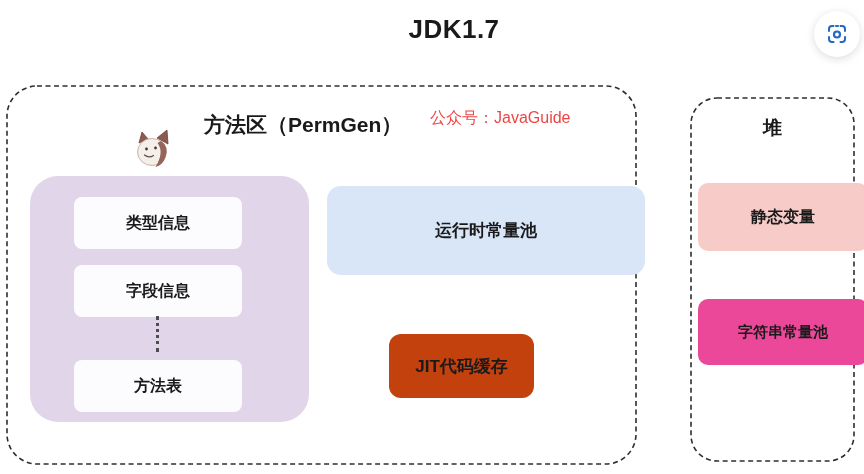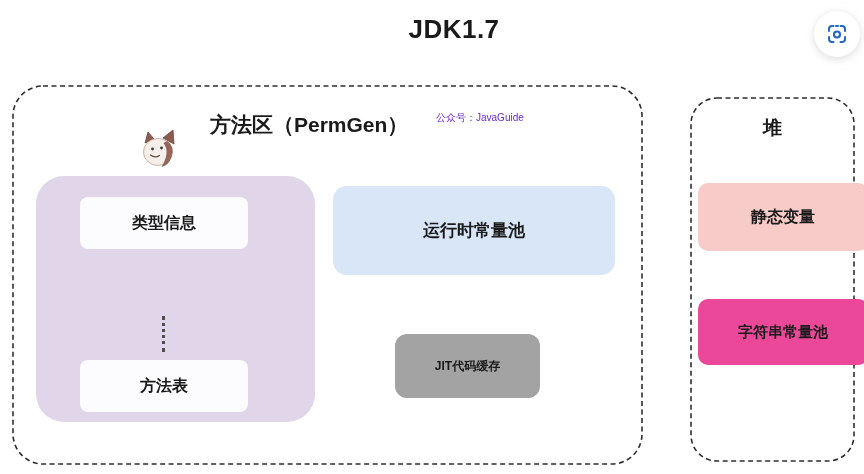--- a/index.html
+++ b/index.html
@@ -32,31 +32,31 @@
     width: 46px; height: 46px;
     border-radius: 50%;
     background: #ffffff;
     box-shadow: 0 2px 8px rgba(0,0,0,0.14);
     display: flex; align-items: center; justify-content: center;
     cursor: pointer;
     border: none;
   }
 
   
-  .main-region { left: 12px; top: 85px; width: 631px; height: 380px; }
+  .main-region { left: 6px; top: 85px; width: 631px; height: 380px; }
   .outline-svg { position: absolute; left: 0; top: 0; pointer-events: none; }
 
   .ma-title {
     position: absolute; left: 198px; top: 26px;
     font-size: 21px; font-weight: 700;
   }
   .watermark {
     position: absolute; left: 424px; top: 21px;
-    font-size: 10px; line-height: 23px;
-    color: #6d28d9;
+    font-size: 16px; line-height: 23px;
+    color: #ef4444;
     white-space: nowrap;
   }
   .cat { position: absolute; left: 124px; top: 44px; width: 44px; height: 40px; }
 
   .permgen-box {
     position: absolute; left: 24px; top: 91px;
     width: 279px; height: 246px;
     background: #e1d5e9;
     border-radius: 28px;
   }
@@ -72,33 +72,33 @@
   .pg-item.i1 { top: 89px; }
   .pg-item.i2 { top: 184px; }
   .pg-dots {
     position: absolute; left: 126px; top: 140px;
     height: 36px; width: 0;
     border-left: 3px dotted #4d4d4d;
   }
 
   .runtime-pool {
     position: absolute; left: 321px; top: 101px;
-    width: 282px; height: 89px;
+    width: 318px; height: 89px;
     background: #d9e6f8;
     border-radius: 14px;
     display: flex; align-items: center; justify-content: center;
     font-size: 17px; font-weight: 600;
   }
   .jit-cache {
     position: absolute; left: 383px; top: 249px;
     width: 145px; height: 64px;
-    background: #a3a3a3;
+    background: #c2410c;
     border-radius: 12px;
     display: flex; align-items: center; justify-content: center;
-    font-size: 12px; font-weight: 600;
+    font-size: 17px; font-weight: 600;
   }
 
   
   .heap-region { left: 690px; top: 97px; width: 165px; height: 365px; }
   .heap-title {
     position: absolute; left: 0; right: 0; top: 18px;
     text-align: center;
     font-size: 19px; font-weight: 700;
   }
   .heap-box {
@@ -151,20 +151,21 @@
         <ellipse cx="22" cy="23" rx="14.5" ry="13.5" fill="#f6eee8" stroke="#cdb3a6" stroke-width="1"></ellipse>
         <path d="M31 12 q8 5 4.5 16 q-2.5 8 -10 10 q9 -15 2 -24 z" fill="#96655a"></path>
         <circle cx="16.5" cy="20" r="1.4" fill="#3a3a3a"></circle>
         <circle cx="25.5" cy="19" r="1.4" fill="#3a3a3a"></circle>
         <path d="M14.5 26 q4.5 3.5 9 0.5" stroke="#5a4a44" stroke-width="1.2" fill="none" stroke-linecap="round"></path>
       </svg>
     </span>
 
     <div class="permgen-box">
       <div class="pg-item i0">类型信息</div>
+      <div class="pg-item i1">字段信息</div>
       <div class="pg-dots"></div>
       <div class="pg-item i2">方法表</div>
     </div>
 
     <div class="runtime-pool">运行时常量池</div>
 
     <div class="jit-cache">JIT代码缓存</div>
   </div>
 
   <div class="abs heap-region">

